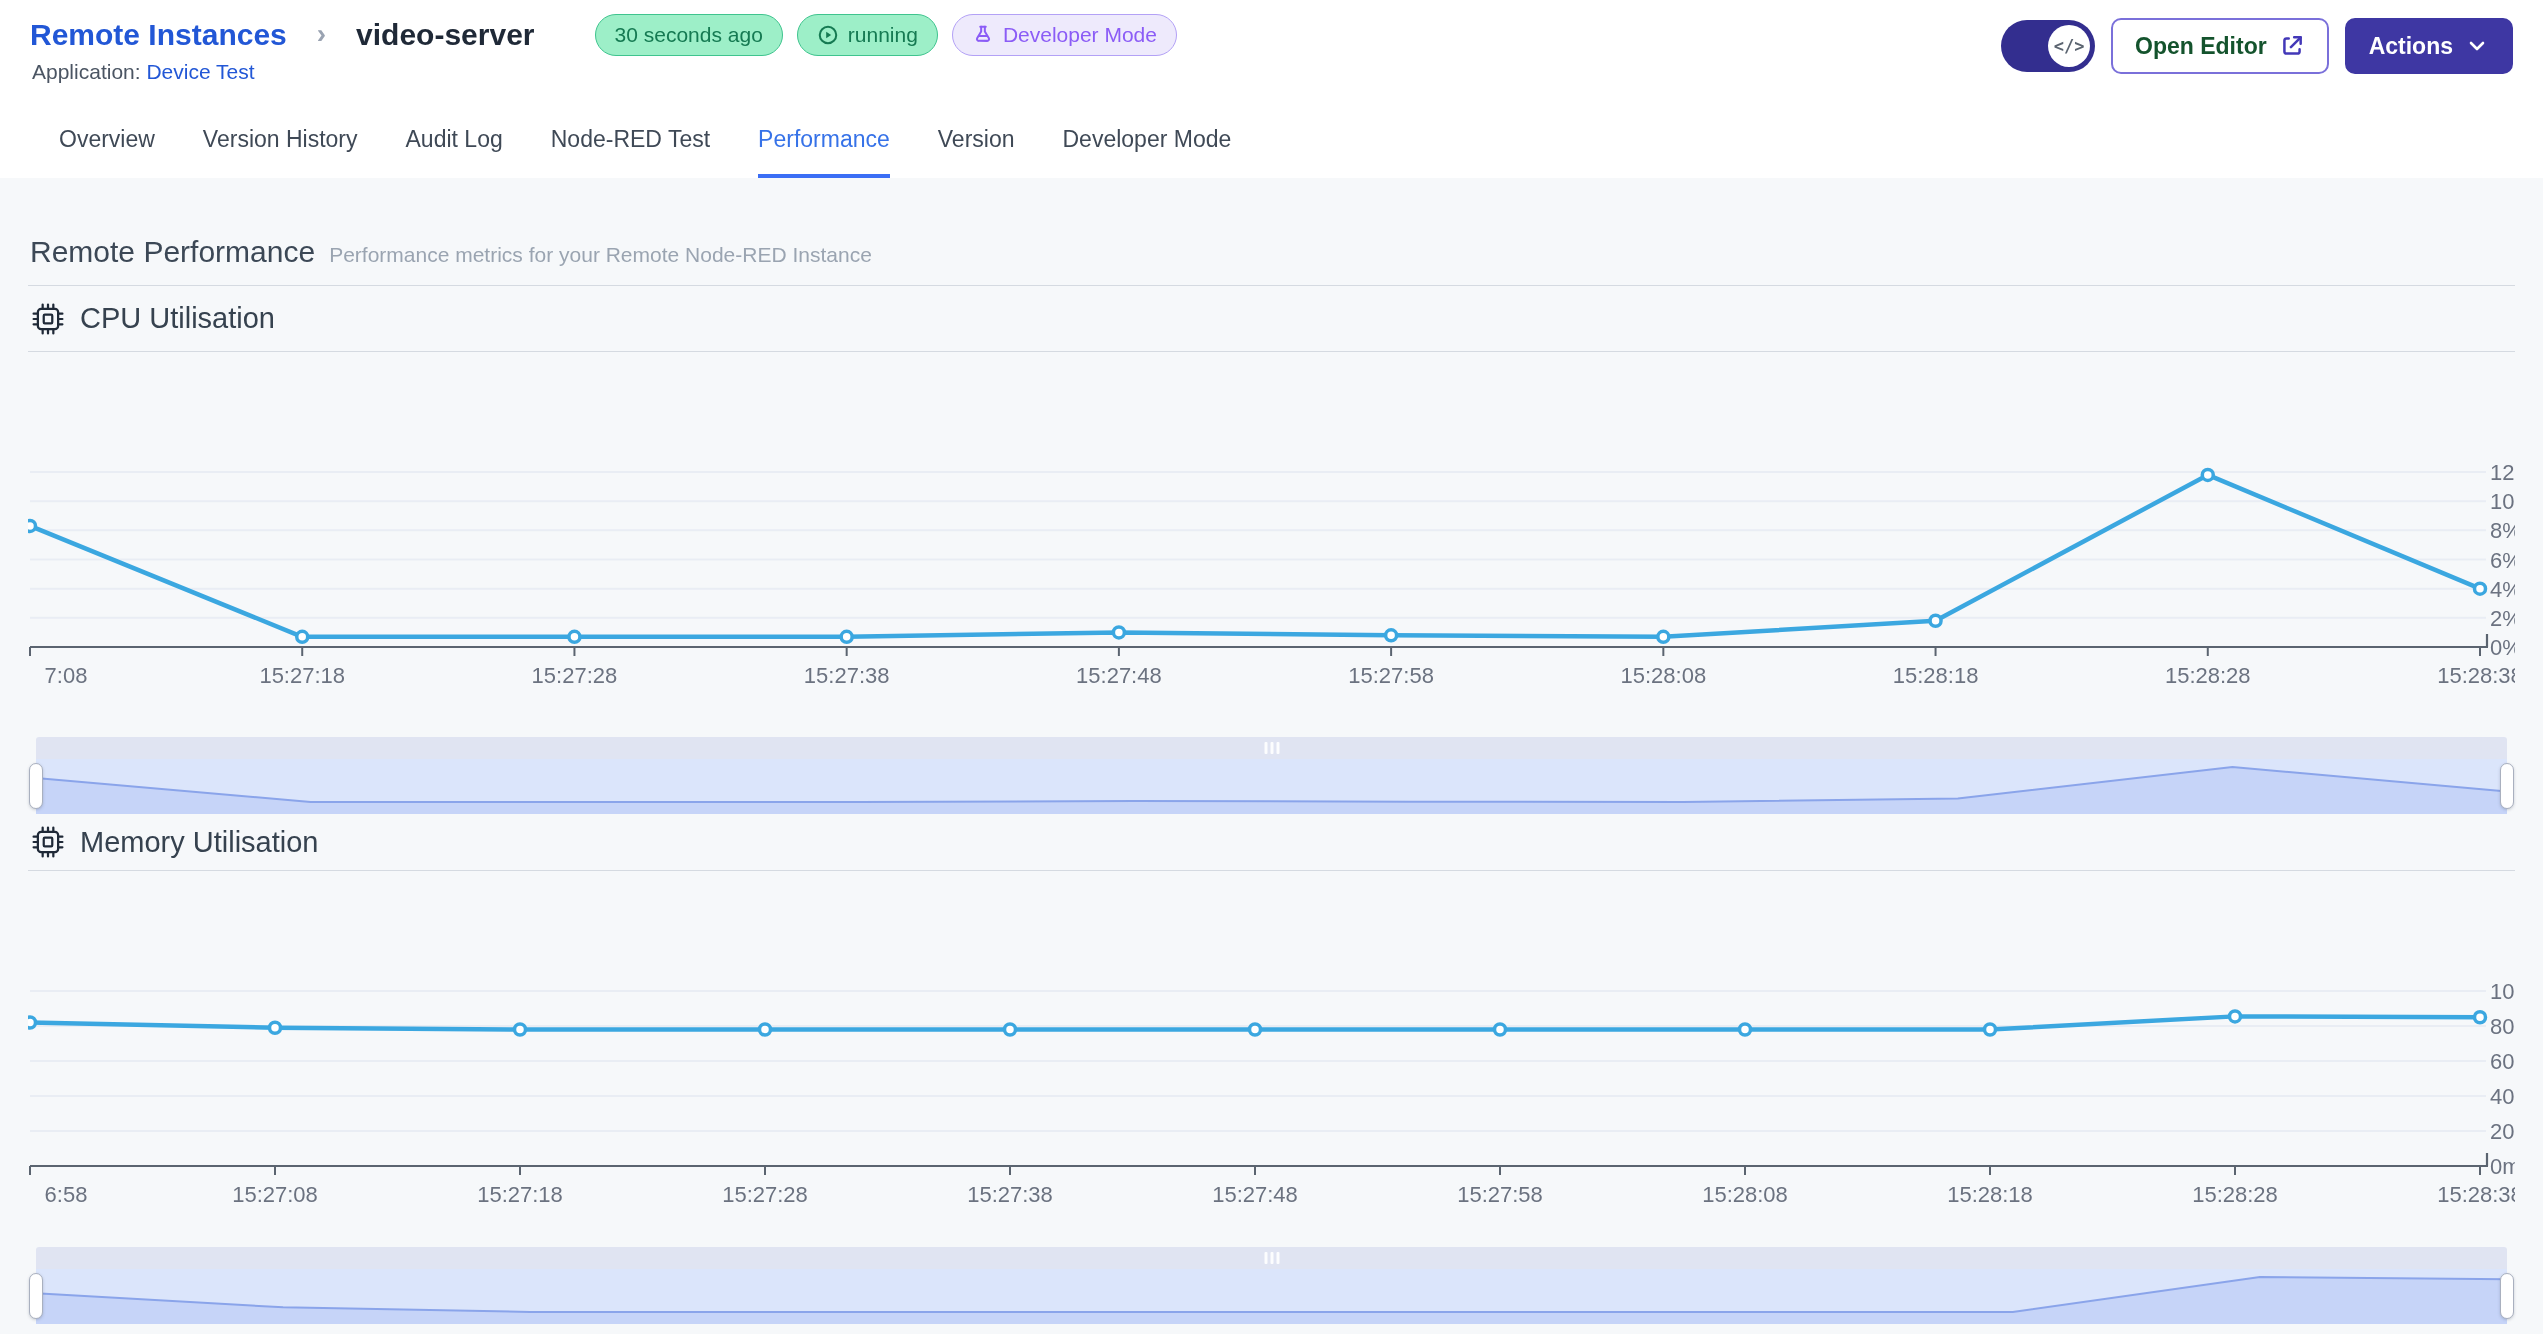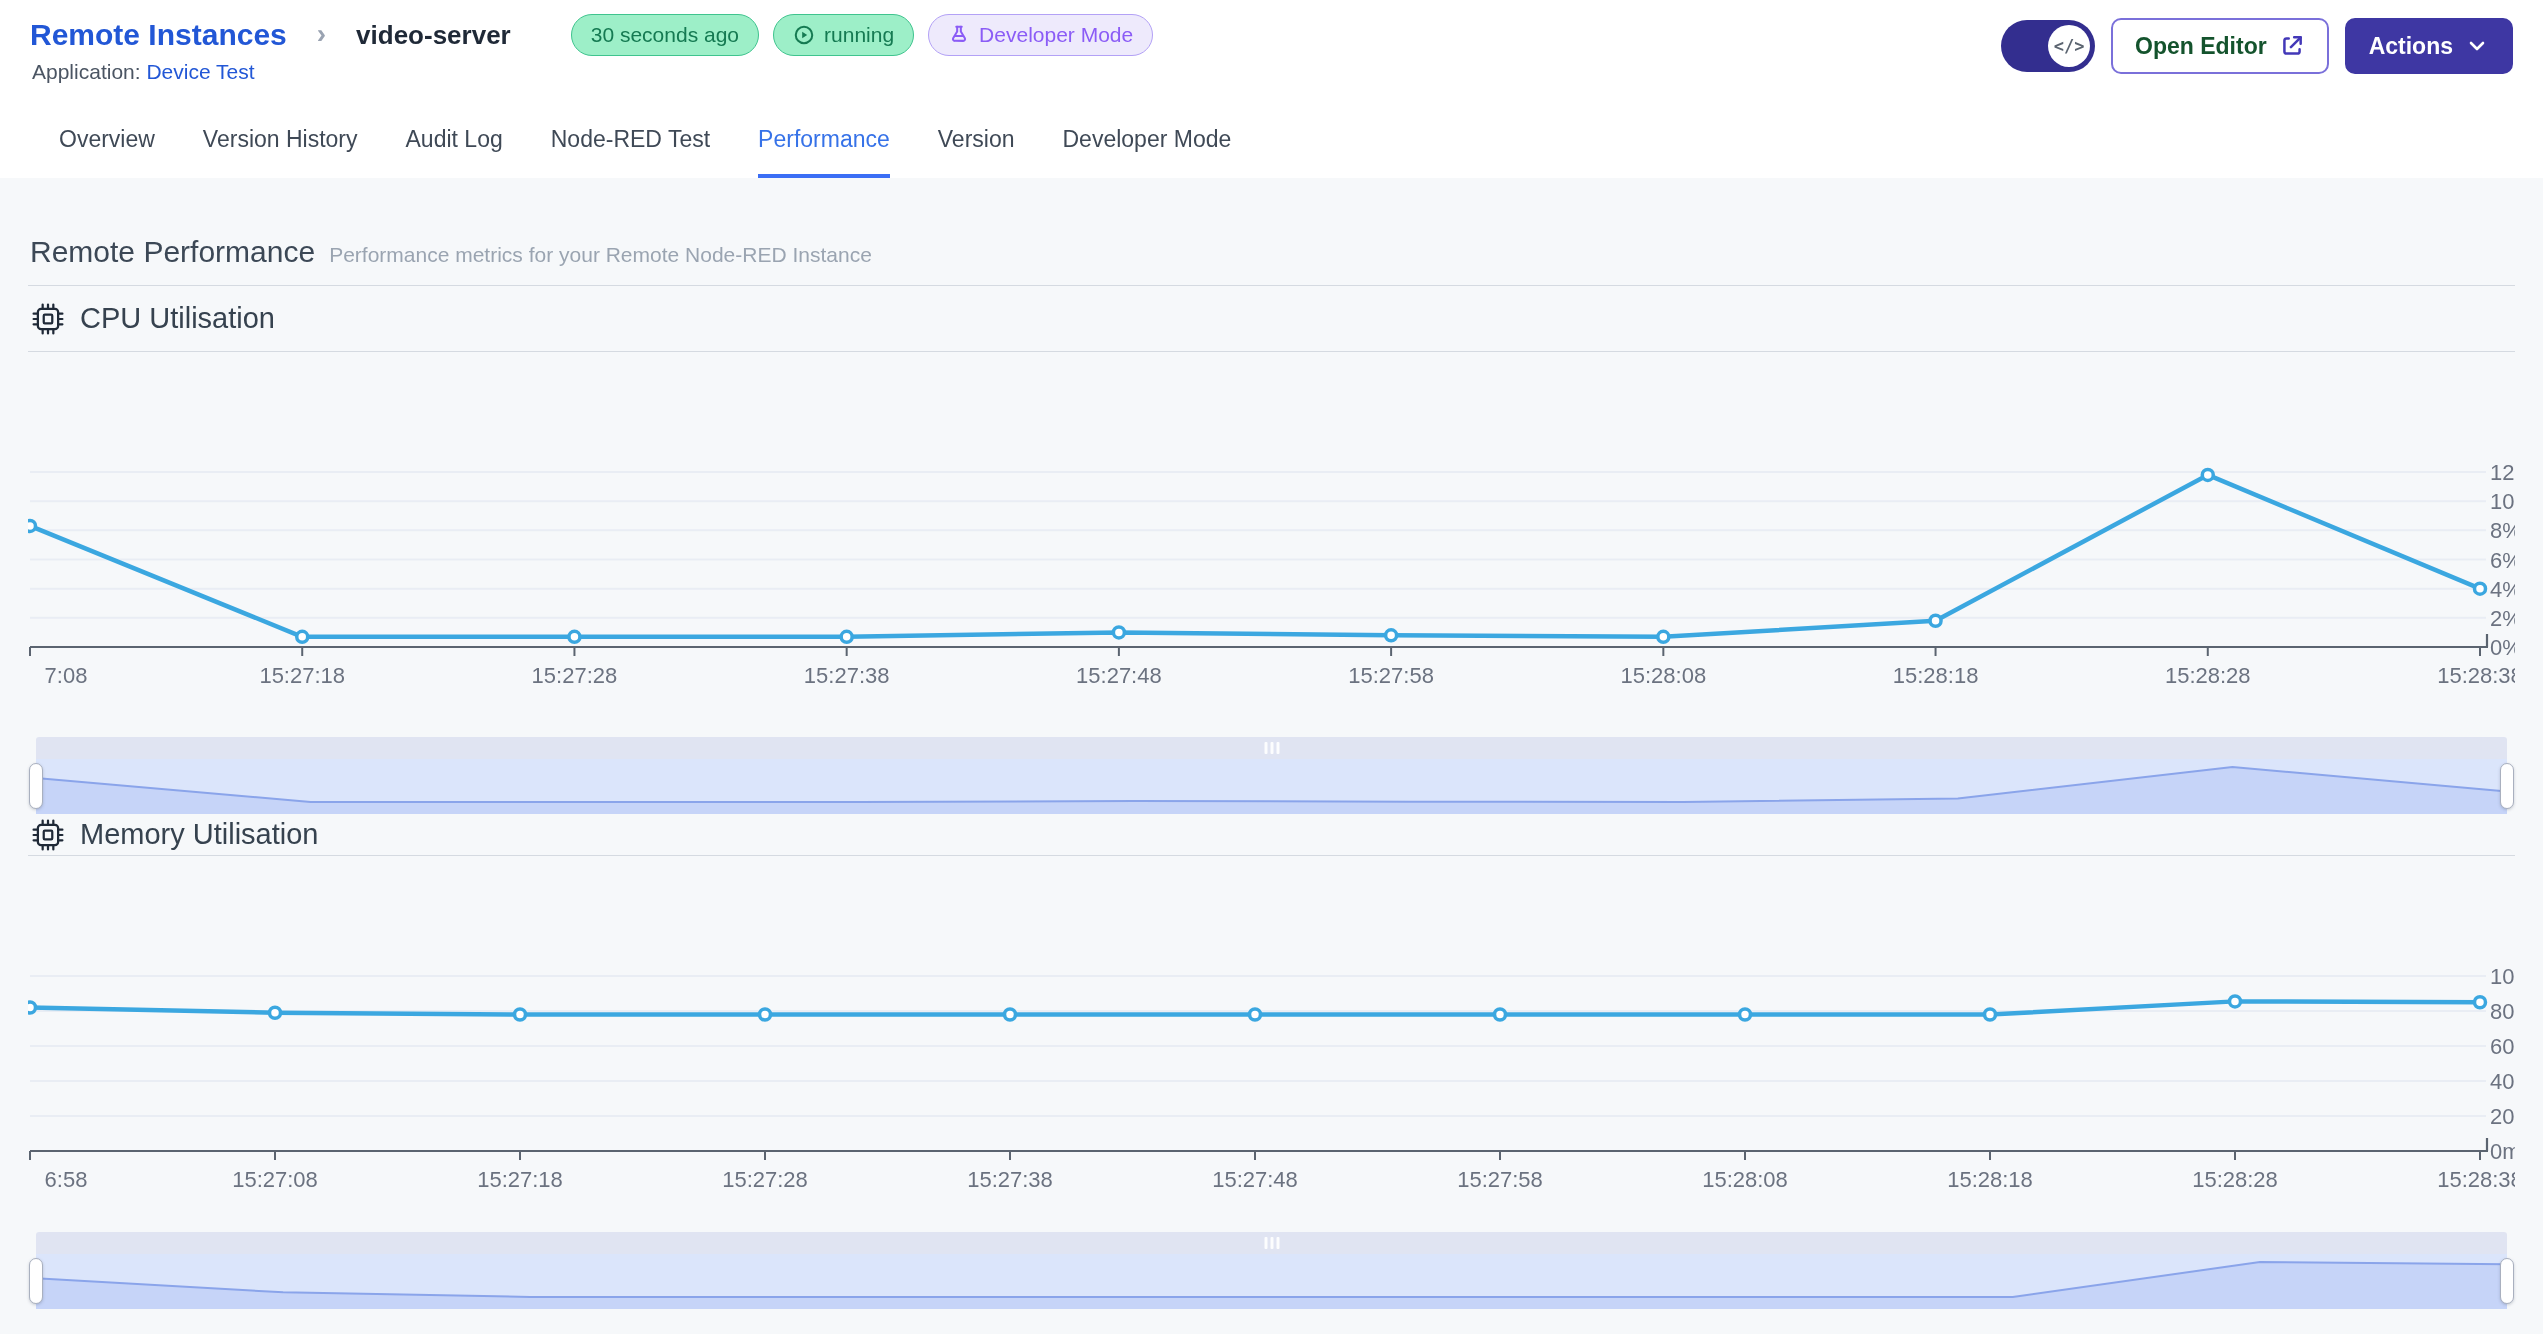--- a/index.html
+++ b/index.html
@@ -5,21 +5,21 @@
   * { box-sizing: border-box; margin: 0; padding: 0; }
   html,body { width: 2543px; height: 1334px; overflow: hidden; }
   body { font-family: "Liberation Sans", sans-serif; background: #ffffff; color: #374151; }
 
   
   .header { display: flex; justify-content: space-between; align-items: flex-start; padding: 14px 30px 0 30px; height: 100px; background: #fff; }
   .header-left { display: flex; flex-direction: column; }
   .crumb-row { display: flex; align-items: center; gap: 30px; }
   .crumb-root { font-size: 30px; font-weight: 700; color: #2257d6; cursor: pointer; }
   .crumb-sep { font-size: 28px; color: #9aa3b2; font-weight: 600; margin-top: -3px; }
-  .crumb-current { font-size: 26px; font-weight: 700; color: #1f2937; }
+  .crumb-current { font-size: 30px; font-weight: 700; color: #1f2937; }
   .badges { display: flex; align-items: center; gap: 14px; margin-left: 30px; }
   .pill { display: inline-flex; align-items: center; gap: 9px; height: 42px; padding: 0 19px; border-radius: 22px; font-size: 21px; white-space: nowrap; }
   .pill-green { background: #9defc8; border: 1.5px solid #3fc48e; color: #157a52; }
   .pill-purple { background: #eeeafc; border: 1.5px solid #b3a1f6; color: #8b5cf6; }
   .app-row { margin-top: 4px; font-size: 21px; color: #4b5563; padding-left: 2px; }
   .app-link { color: #2257d6; cursor: pointer; }
 
   .header-right { display: flex; align-items: center; gap: 16px; margin-top: 4px; }
   .toggle { width: 94px; height: 52px; border-radius: 26px; background: #332e8f; position: relative; cursor: pointer; flex: none; }
   .toggle-knob { position: absolute; top: 5px; right: 5px; width: 42px; height: 42px; border-radius: 50%; background: #fff; display: flex; align-items: center; justify-content: center; font-family: "DejaVu Sans Mono", monospace; font-size: 17px; font-weight: 700; color: #5b6470; }
@@ -33,21 +33,21 @@
   .tab { font-size: 23px; color: #3f4956; padding-bottom: 21px; border-bottom: 4px solid transparent; cursor: pointer; white-space: nowrap; }
   .tab.active { color: #3672e8; border-bottom-color: #3b6ef5; }
 
   
   .main { background: #f6f8fa; height: 1156px; padding: 0 28px; }
   .page-title-row { padding: 57px 2px 16px 2px; display: flex; align-items: baseline; gap: 14px; }
   .page-title { font-size: 30px; font-weight: 500; color: #3c4856; }
   .page-subtitle { font-size: 21px; color: #9aa4b1; }
 
   .section-header { display: flex; align-items: center; gap: 16px; height: 67px; border-top: 1px solid #d5dae1; border-bottom: 1px solid #d5dae1; padding-left: 4px; }
-  .section-header.no-top { border-top: none; height: 42px; }
+  .section-header.no-top { border-top: none; height: 57px; }
   .section-title { font-size: 29px; font-weight: 500; color: #36424f; }
   .chip-icon { color: #1f2937; flex: none; }
 
   .chart-svg { display: block; }
   .chart-svg text { font-family: "Liberation Sans", sans-serif; }
 
   
   .brush { position: relative; margin: 0 8px; height: 77px; }
   .brush.mt-cpu { margin-top: 40px; }
   .brush.mt-mem { margin-top: 31px; }

